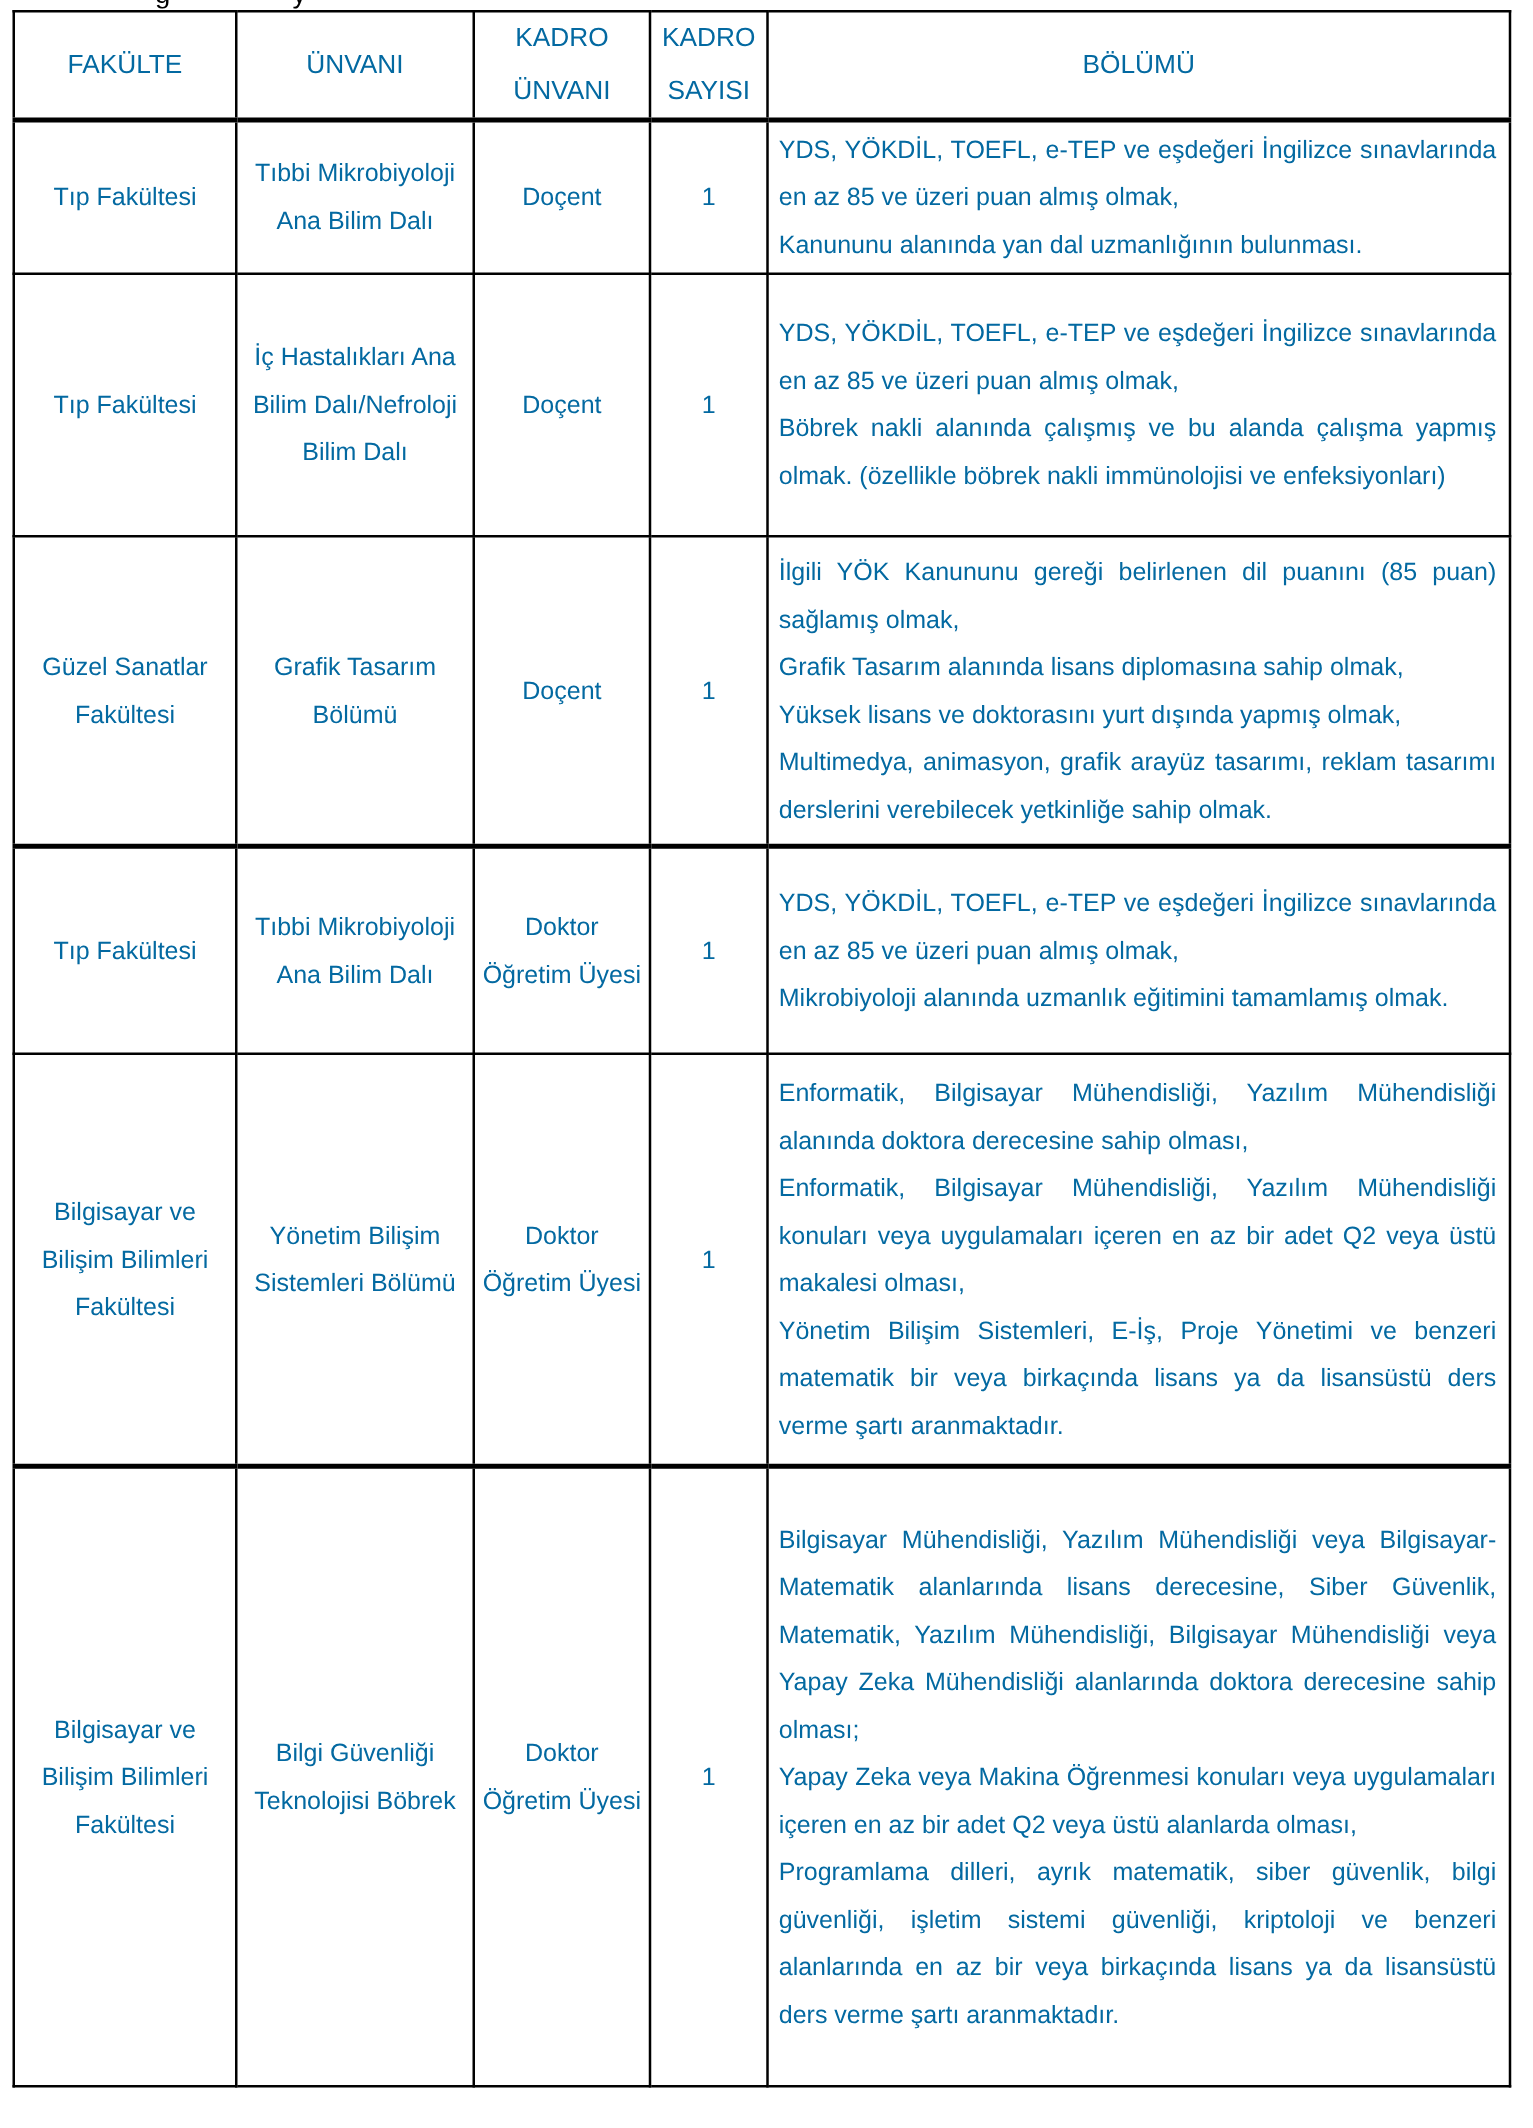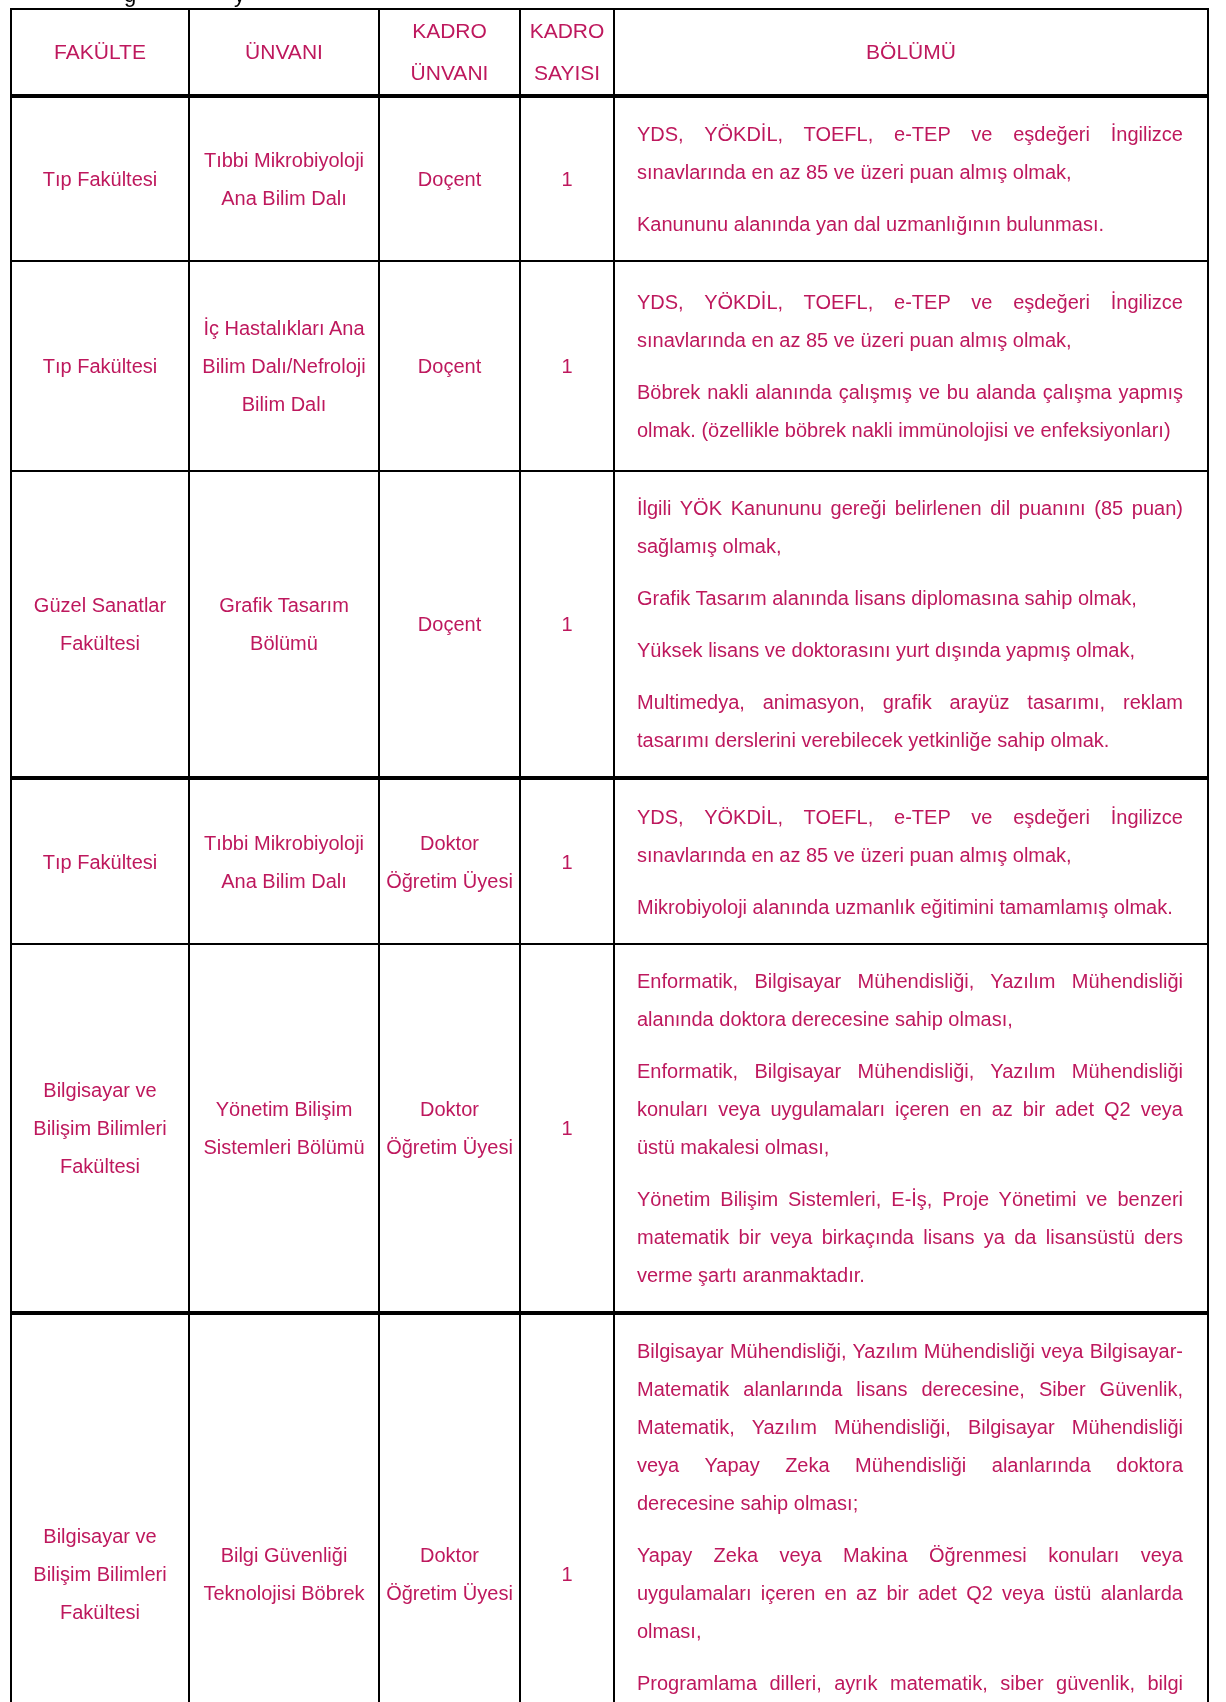--- a/index.html
+++ b/index.html
@@ -44,21 +44,21 @@
     left: 10px;
     top: 8px;
     width: 1197px;
     border-collapse: collapse;
     table-layout: fixed;
     background: #ffffff;
   }
   th, td {
     border: 2px solid #000000;
     font-weight: normal;
-    color: #be185d;
+    color: #0369a1;
     background: #ffffff;
     overflow: hidden;
   }
   thead tr { height: 84px; }
   th {
     font-size: 21px;
     line-height: 42px;
     text-align: center;
     vertical-align: middle;
     padding: 0 4px;
@@ -68,21 +68,21 @@
     font-size: 20px;
     line-height: 38px;
     vertical-align: middle;
   }
   td.c-center { text-align: center; padding: 0 4px; }
   td.c-bolumu { padding: 0 6px; }
   td.c-nitelik { padding: 3px 10px 3px 8px; text-align: left; }
   .nitelik-para {
     text-align: justify;
     text-justify: inter-word;
-    margin: 14px;
+    margin: 0;
   }
   
   tbody tr:nth-child(1) { height: 121px; }
   tbody tr:nth-child(2) { height: 210px; }
   tbody tr:nth-child(3) { height: 248px; }
   tbody tr:nth-child(4) { height: 166px; }
   tbody tr:nth-child(5) { height: 330px; }
   tbody tr:nth-child(6) { height: 496px; }
   
   tbody tr:nth-child(3) td,

